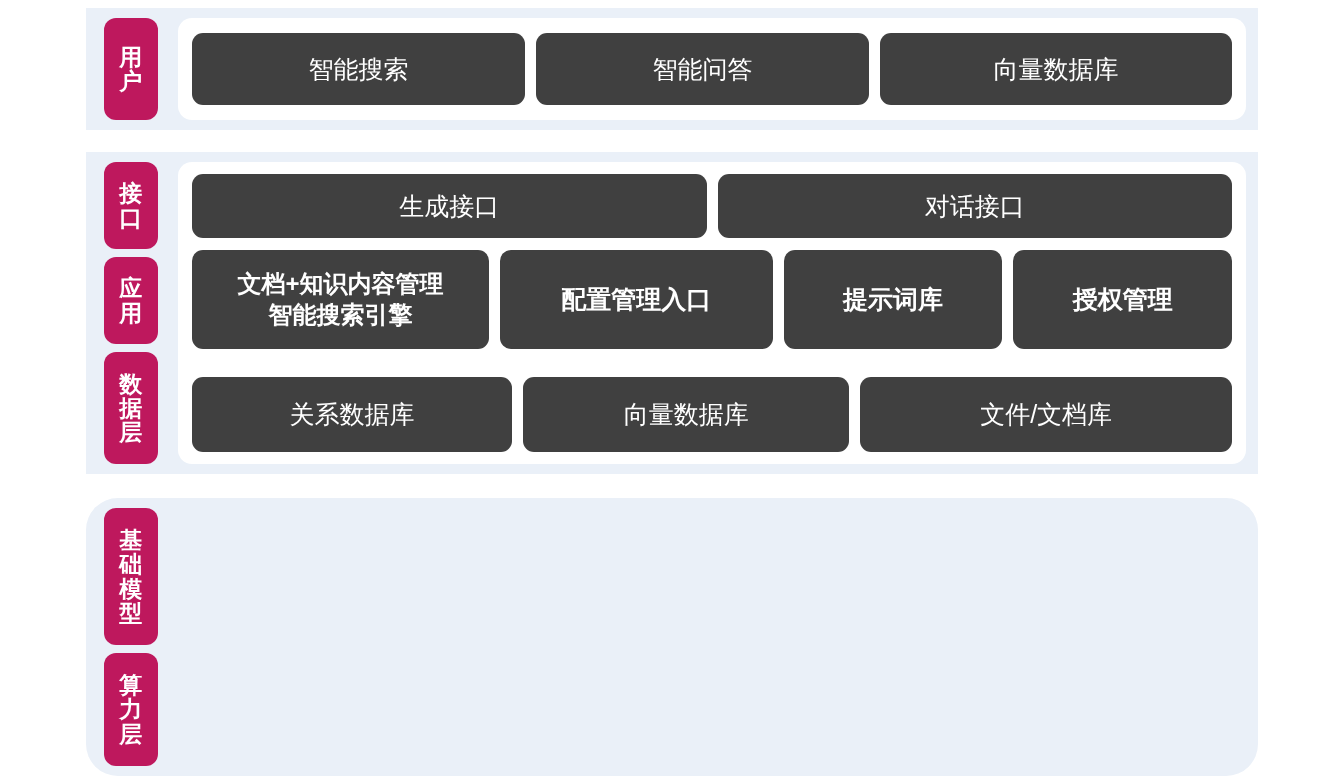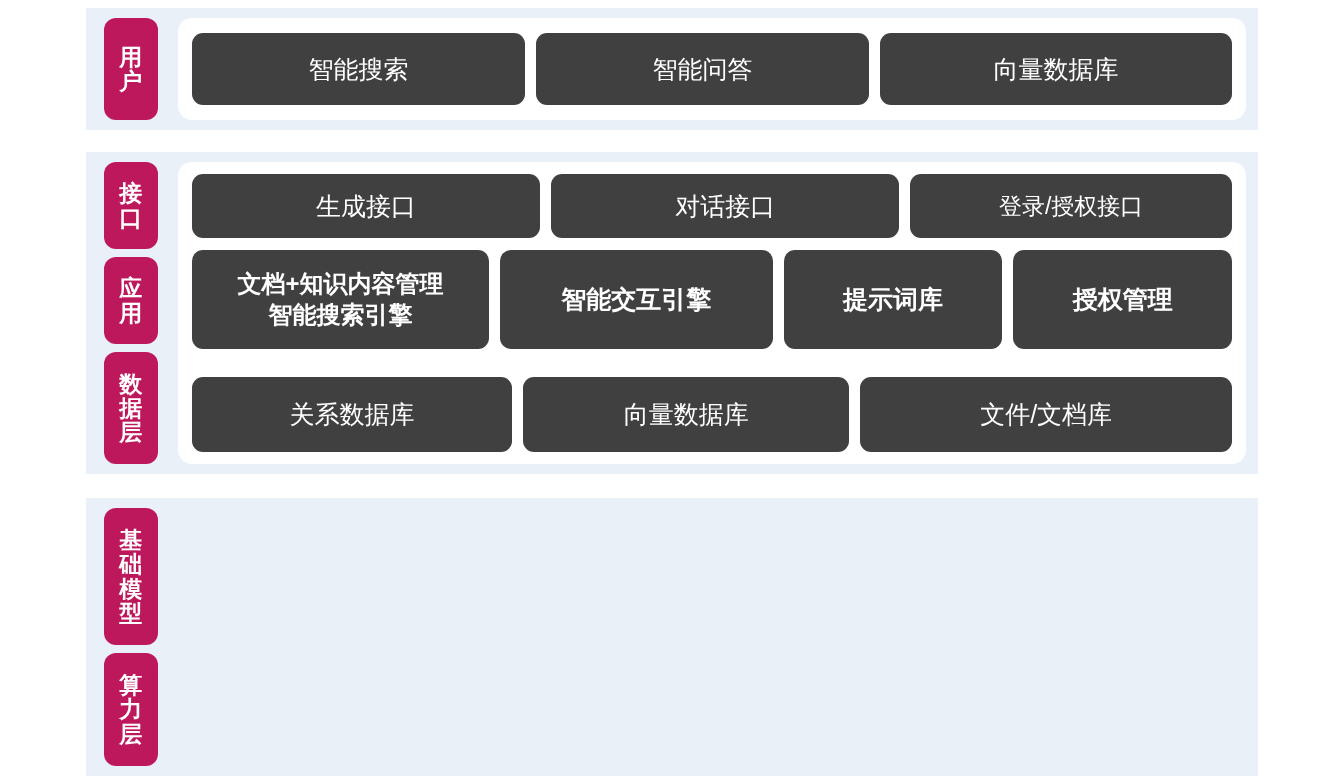--- a/index.html
+++ b/index.html
@@ -30,21 +30,21 @@
     left: 86px;
     width: 1172px;
     background: #eaf0f8;
     display: flex;
     flex-direction: row;
     align-items: stretch;
     box-sizing: border-box;
   }
   .section.s-user   { top: 8px;   height: 122px; }
   .section.s-mid    { top: 152px; height: 322px; }
-  .section.s-bottom { top: 498px; height: 278px; }
+  .section.s-bottom { top: 498px; height: 278px; border-radius: 32px; }
 
   
   .tab-col {
     width: 92px;
     flex: 0 0 92px;
     display: flex;
     flex-direction: column;
     justify-content: space-between;
     padding: 10px 0 10px 18px;
     box-sizing: border-box;
@@ -148,27 +148,26 @@
       </div>
       <div class="tab">
         <span class="t-inner">数据层</span>
       </div>
     </div>
     <div class="panel">
 
       <div class="row r-api">
         <div class="card" style="flex:1 1 0">生成接口</div>
         <div class="card" style="flex:1 1 0">对话接口</div>
-        <div class="card small" style="flex:0.92 1 0">登录/授权接口</div>
       </div>
 
       <div class="row r-app">
         <div class="card multi" style="flex:1.40 1 0">文档+知识内容管理
 智能搜索引擎</div>
-        <div class="card" style="flex:1.28 1 0">智能交互引擎</div>
+        <div class="card" style="flex:1.28 1 0">配置管理入口</div>
         <div class="card" style="flex:1.01 1 0">提示词库</div>
         <div class="card" style="flex:1.01 1 0">授权管理</div>
       </div>
 
       <div class="row r-data">
         <div class="card" style="flex:1 1 0">关系数据库</div>
         <div class="card" style="flex:1.02 1 0">向量数据库</div>
         <div class="card" style="flex:1.17 1 0">文件/文档库</div>
       </div>
 

